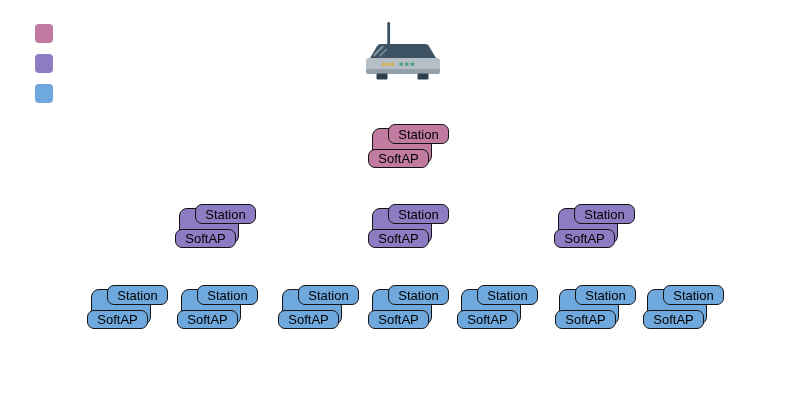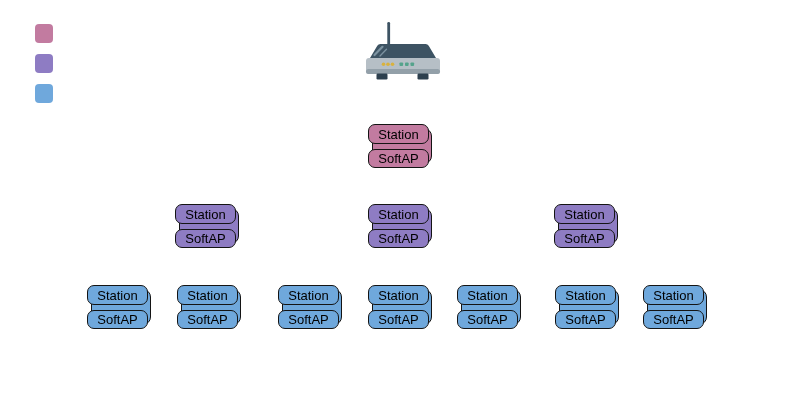--- a/index.html
+++ b/index.html
@@ -63,21 +63,21 @@
     height: 20px;
     box-sizing: border-box;
     border: 1.4px solid #141414;
     border-radius: 7px;
     display: flex;
     align-items: center;
     justify-content: center;
     z-index: 1;
     line-height: 1;
   }
-  .node .cell-top { top: 0; }
+  .node .cell-top { top: 0; margin-left: 20px; }
   .node .cell-bottom { top: 25px; height: 19.4px; z-index: 1; }
 </style>
 </head>
 <body>
 
 <div class="canvas" style="background: rgb(255, 255, 255);">
 
   <div class="legend">
     <div class="swatch" style="background: rgb(194, 123, 160);"></div>
     <div class="swatch" style="background: rgb(142, 124, 195);"></div>

